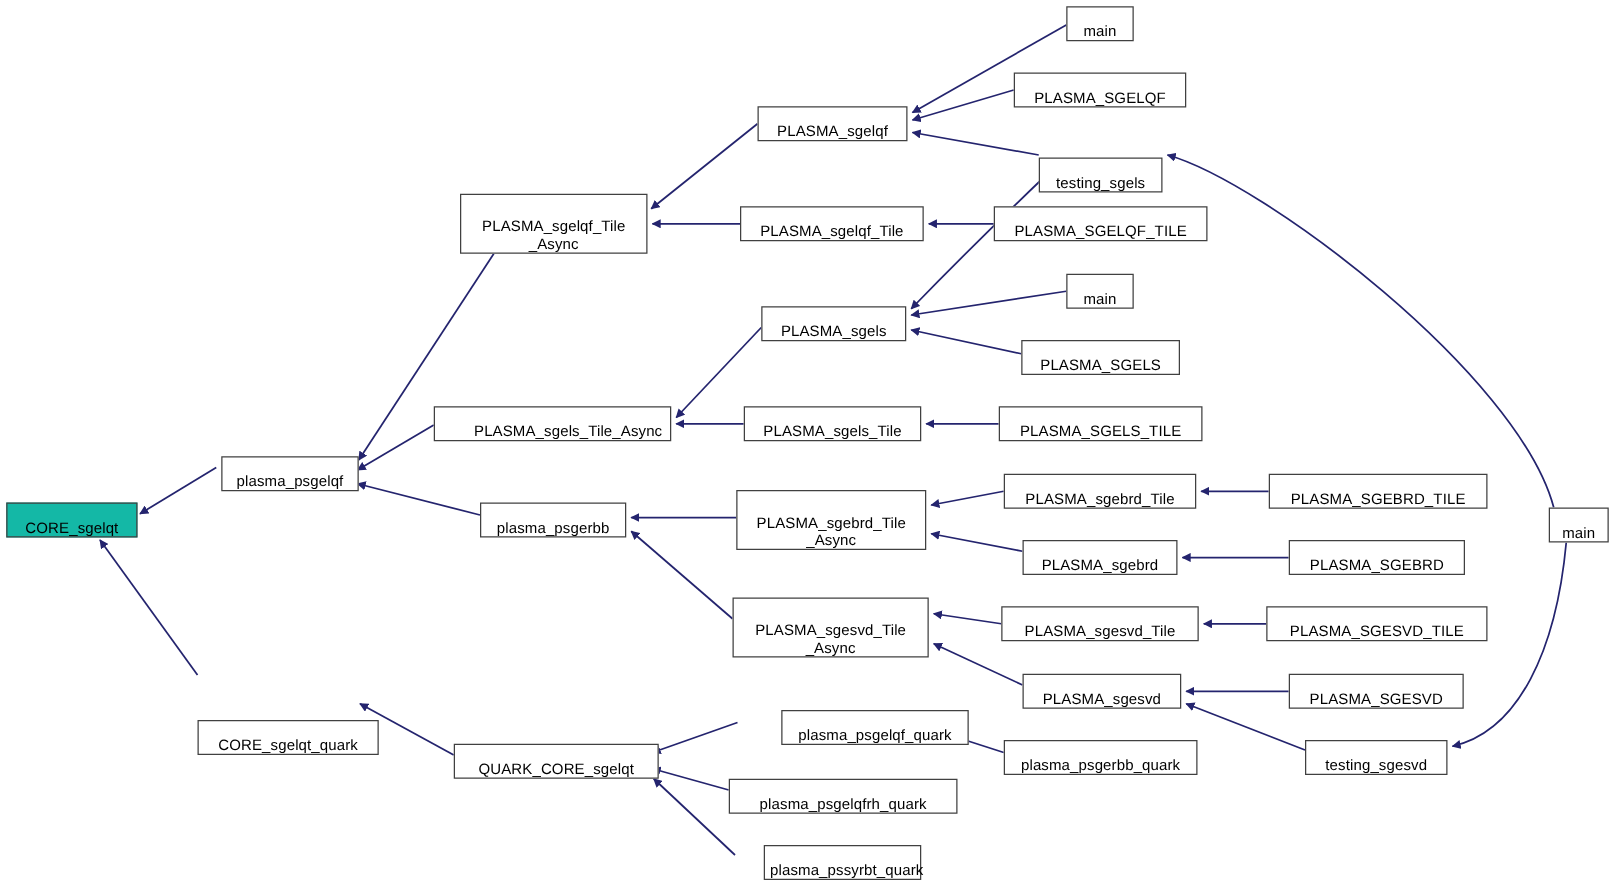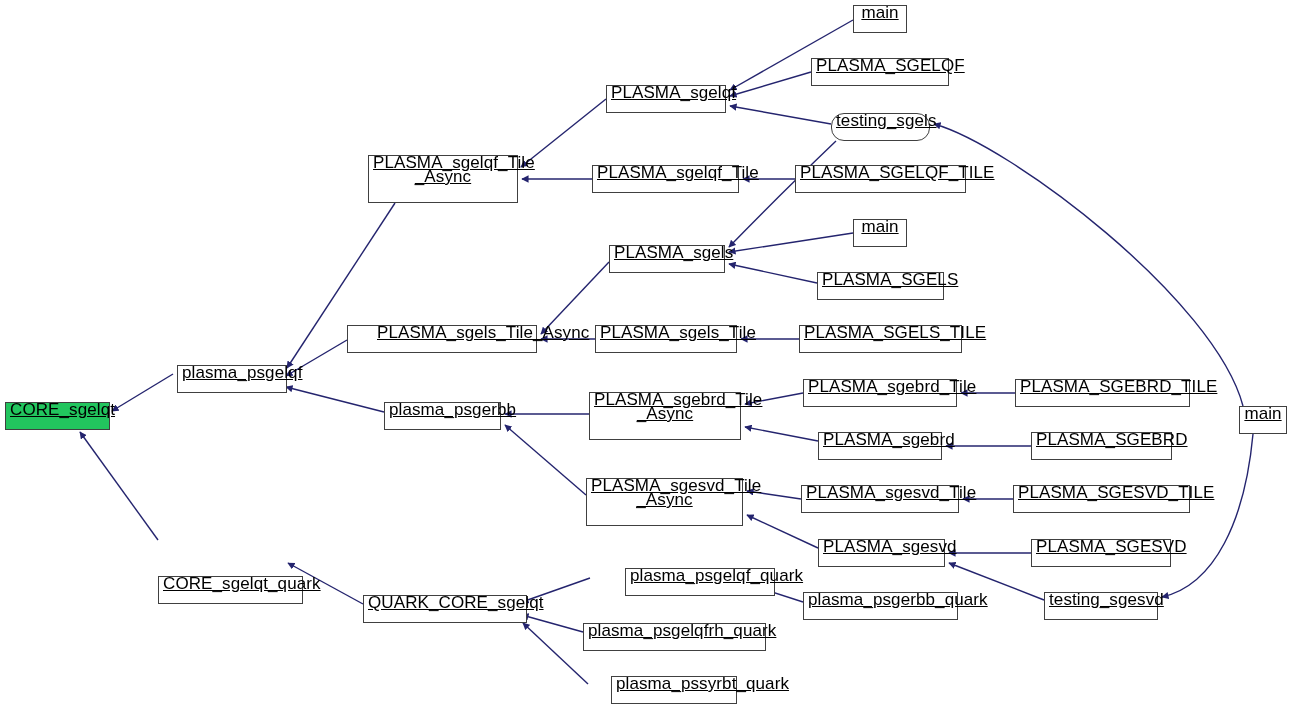--- a/index.html
+++ b/index.html
@@ -23,33 +23,32 @@
     width: 1293px;
     height: 711px;
     pointer-events: none;
   }
   .node {
     position: absolute;
     box-sizing: border-box;
     border: 1px solid #404040;
     background: #ffffff;
     color: #000000;
-    font-size: 17px;
+    font-size: 12px;
     line-height: 14px;
     text-align: center;
     display: flex;
-    align-items: flex-start;
+    align-items: flex-end;
     justify-content: center;
     white-space: pre-line;
     letter-spacing: 0.1px;
     z-index: 5;
-    text-decoration: underline;
   }
   .node.root {
-    background: #22c55e;
+    background: #14b8a6;
     border-color: #404040;
   }
   .node .lbl {
     display: block;
     width: 100%;
     padding: 0 4px;
     box-sizing: border-box;
   }
 </style>
 </head>
@@ -115,21 +114,21 @@
       <div class="node" style="left: 595px; top: 325px; width: 142px; height: 28px;"><span class="lbl">PLASMA_sgels_Tile</span></div>
       <div class="node" style="left: 589px; top: 392px; width: 152px; height: 48px;"><span class="lbl">PLASMA_sgebrd_Tile
 _Async</span></div>
       <div class="node" style="left: 586px; top: 478px; width: 157px; height: 48px;"><span class="lbl">PLASMA_sgesvd_Tile
 _Async</span></div>
       <div class="node" style="left: 625px; top: 568px; width: 150px; height: 28px;"><span class="lbl">plasma_psgelqf_quark</span></div>
       <div class="node" style="left: 583px; top: 623px; width: 183px; height: 28px;"><span class="lbl">plasma_psgelqfrh_quark</span></div>
       <div class="node" style="left: 611px; top: 676px; width: 126px; height: 28px;"><span class="lbl">plasma_pssyrbt_quark</span></div>
       <div class="node" style="left: 853px; top: 5px; width: 54px; height: 28px;"><span class="lbl">main</span></div>
       <div class="node" style="left: 811px; top: 58px; width: 138px; height: 28px;"><span class="lbl">PLASMA_SGELQF</span></div>
-      <div class="node" style="left: 831px; top: 113px; width: 99px; height: 28px; border-radius: 13px;"><span class="lbl">testing_sgels</span></div>
+      <div class="node" style="left: 831px; top: 126px; width: 99px; height: 28px;"><span class="lbl">testing_sgels</span></div>
       <div class="node" style="left: 795px; top: 165px; width: 171px; height: 28px;"><span class="lbl">PLASMA_SGELQF_TILE</span></div>
       <div class="node" style="left: 853px; top: 219px; width: 54px; height: 28px;"><span class="lbl">main</span></div>
       <div class="node" style="left: 817px; top: 272px; width: 127px; height: 28px;"><span class="lbl">PLASMA_SGELS</span></div>
       <div class="node" style="left: 799px; top: 325px; width: 163px; height: 28px;"><span class="lbl">PLASMA_SGELS_TILE</span></div>
       <div class="node" style="left: 803px; top: 379px; width: 154px; height: 28px;"><span class="lbl">PLASMA_sgebrd_Tile</span></div>
       <div class="node" style="left: 818px; top: 432px; width: 124px; height: 28px;"><span class="lbl">PLASMA_sgebrd</span></div>
       <div class="node" style="left: 801px; top: 485px; width: 158px; height: 28px;"><span class="lbl">PLASMA_sgesvd_Tile</span></div>
       <div class="node" style="left: 818px; top: 539px; width: 127px; height: 28px;"><span class="lbl">PLASMA_sgesvd</span></div>
       <div class="node" style="left: 803px; top: 592px; width: 155px; height: 28px;"><span class="lbl">plasma_psgerbb_quark</span></div>
       <div class="node" style="left: 1015px; top: 379px; width: 175px; height: 28px;"><span class="lbl">PLASMA_SGEBRD_TILE</span></div>

